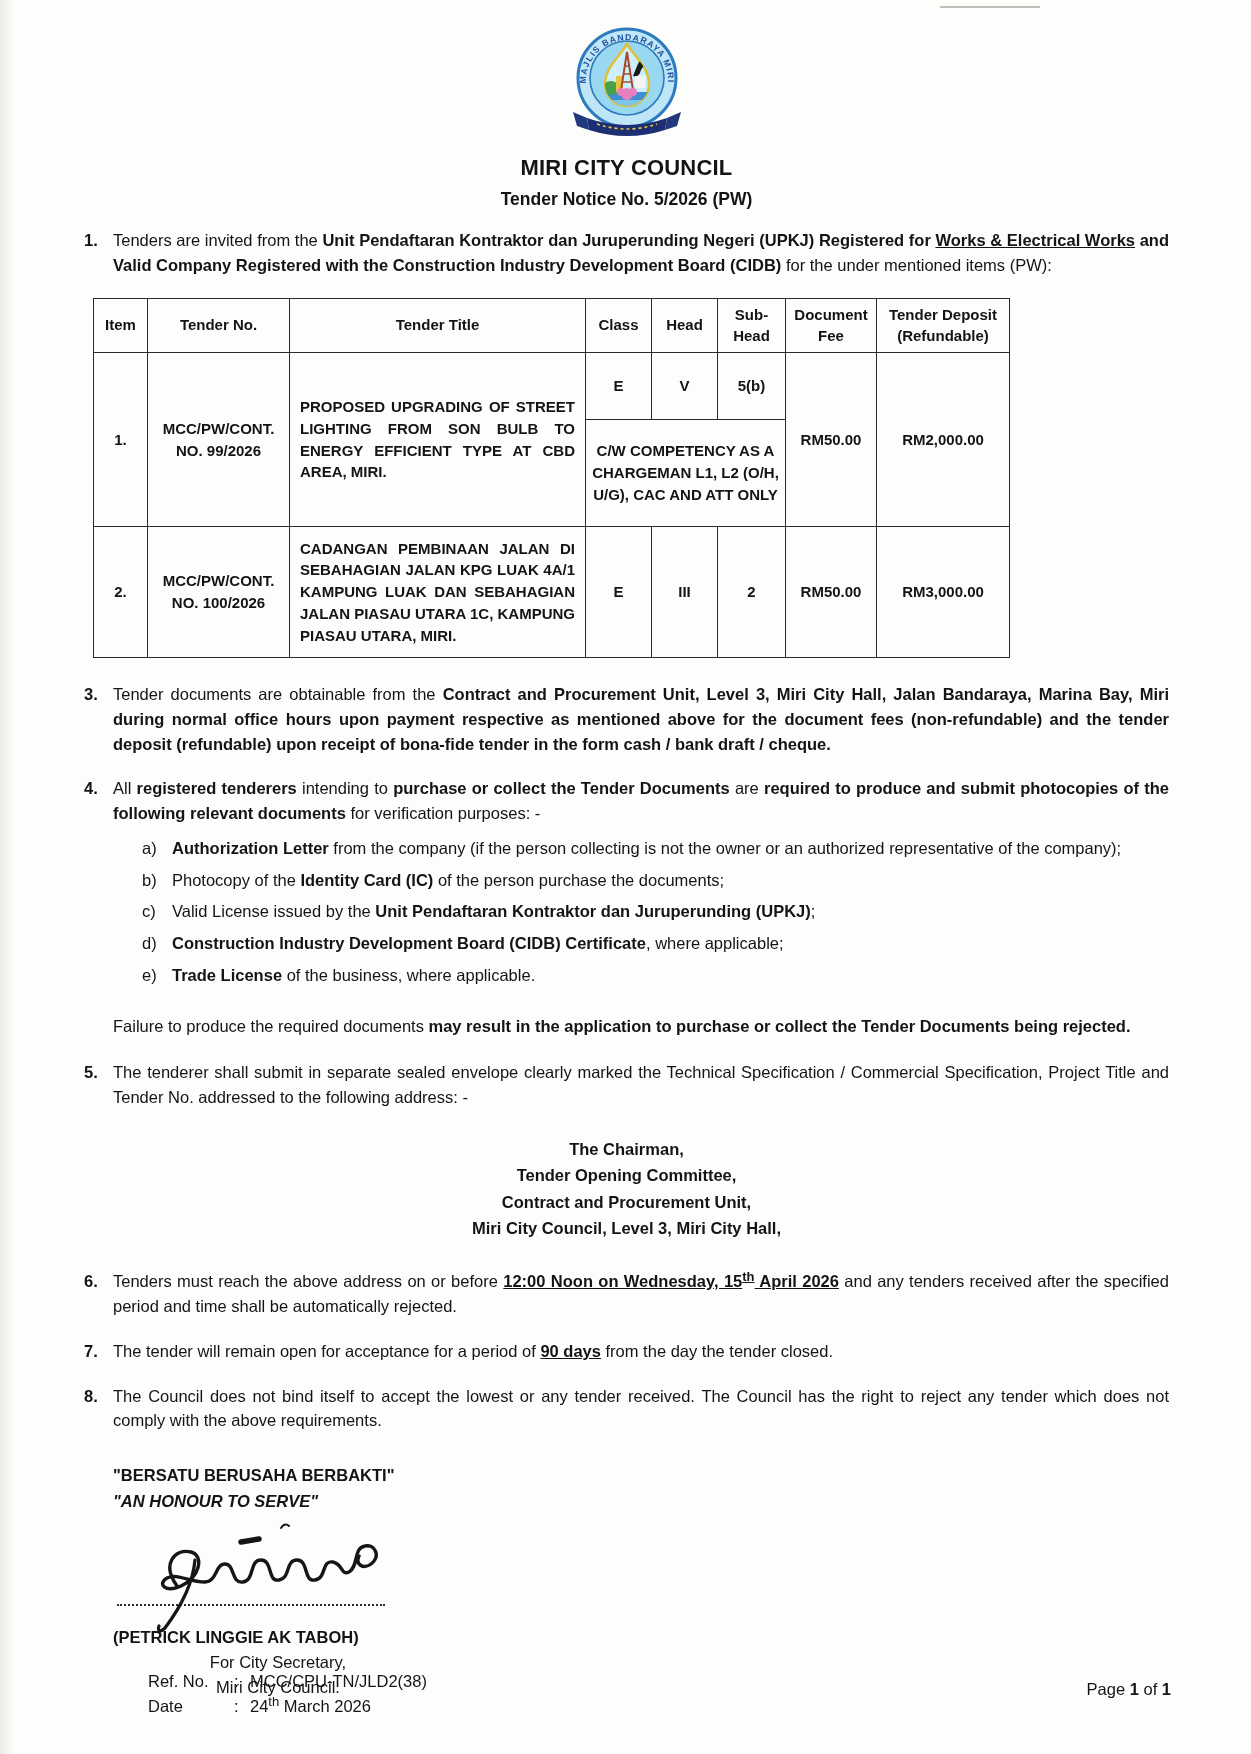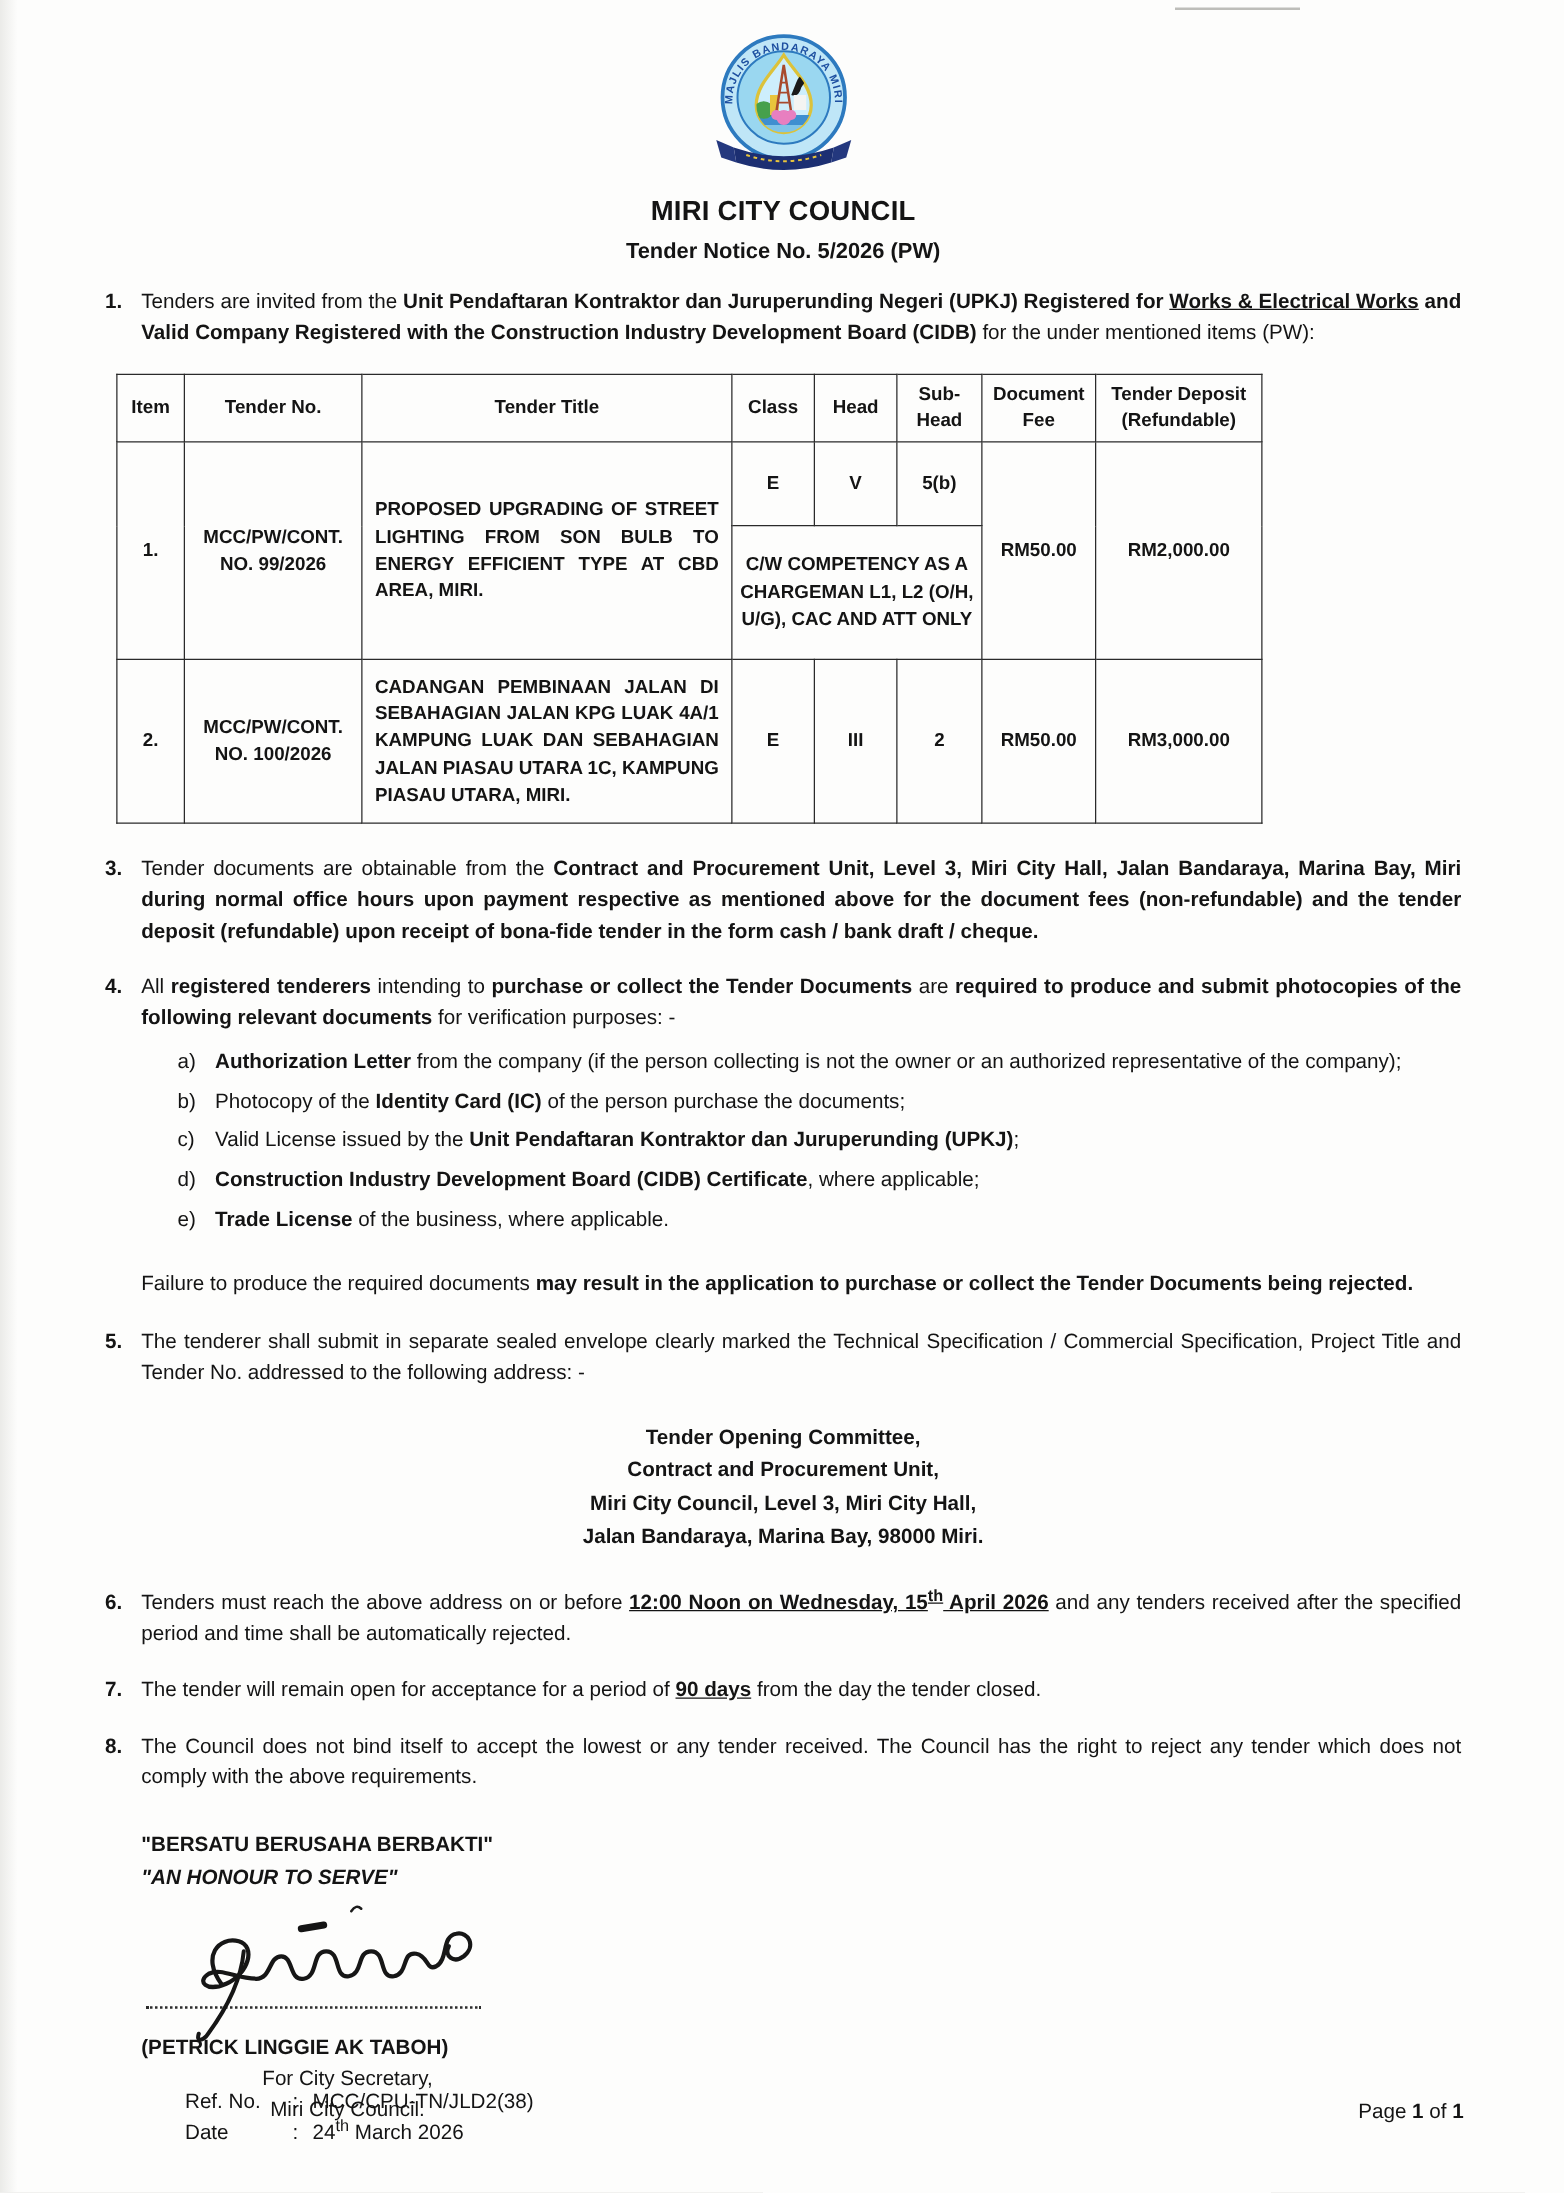--- a/index.html
+++ b/index.html
@@ -199,24 +199,24 @@
     </div>
 
     <div class="note"><span>Failure to produce the required documents </span><span style="font-weight: 700;">may result in the application to purchase or collect the Tender Documents being rejected.</span></div>
 
     <div class="para" style="margin-bottom:6px;">
       <div class="para-num">5.</div>
       <div class="para-body"><span>The tenderer shall submit in separate sealed envelope clearly marked the Technical Specification / Commercial Specification, Project Title and Tender No. addressed to the following address: -</span></div>
     </div>
 
     <div class="address-block">
+      <div>The Chairman,</div>
       <div>Tender Opening Committee,</div>
       <div>Contract and Procurement Unit,</div>
       <div>Miri City Council, Level 3, Miri City Hall,</div>
-      <div>Jalan Bandaraya, Marina Bay, 98000 Miri.</div>
     </div>
 
     <div class="para">
       <div class="para-num">6.</div>
       <div class="para-body"><span>Tenders must reach the above address on or before </span><span style="font-weight: 700; text-decoration: underline;">12:00 Noon on Wednesday, 15</span><sup style="font-weight: 700; text-decoration: underline;">th</sup><span style="font-weight: 700; text-decoration: underline;"> April 2026</span><span> and any tenders received after the specified period and time shall be automatically rejected.</span></div>
     </div>
 
     <div class="para">
       <div class="para-num">7.</div>
       <div class="para-body"><span>The tender will remain open for acceptance for a period of </span><span style="font-weight: 700; text-decoration: underline;">90 days</span><span> from the day the tender closed.</span></div>

